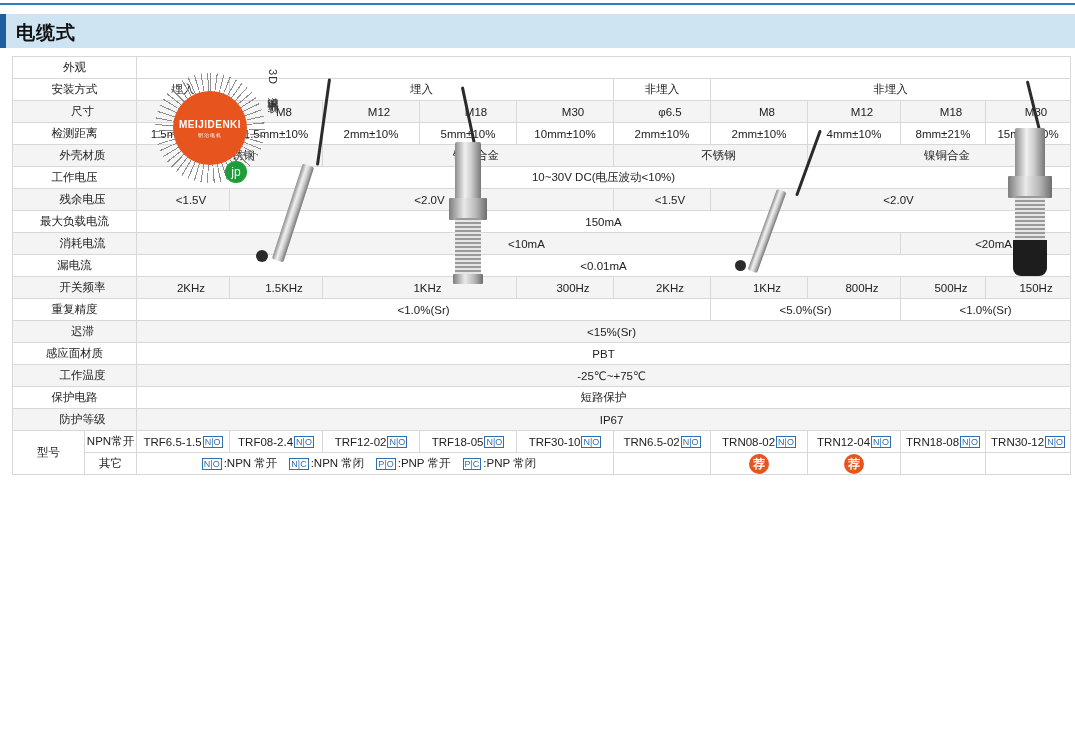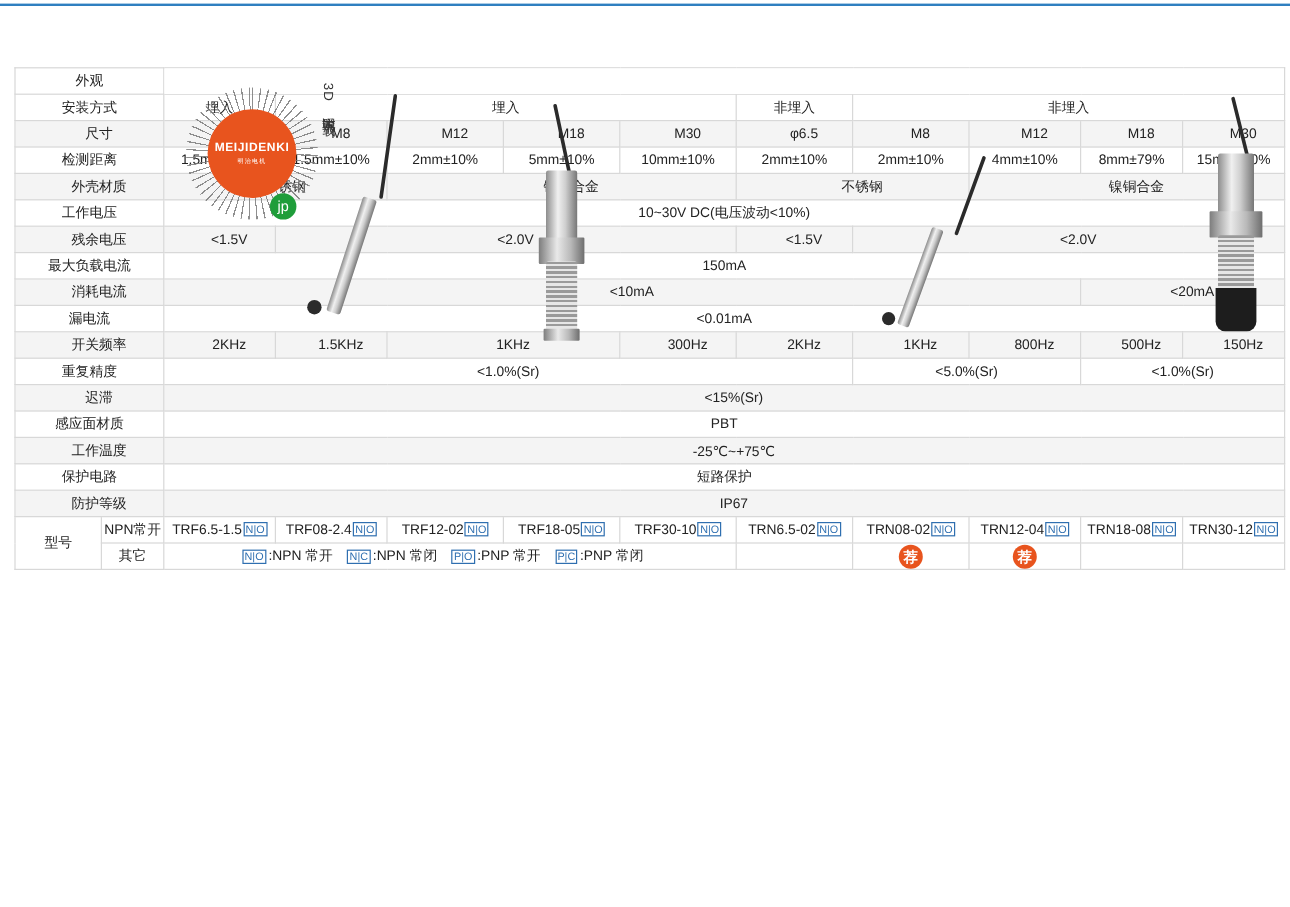--- a/index.html
+++ b/index.html
@@ -159,20 +159,24 @@
     line-height:20px;text-align:center;
   }
 </style>
 </head>
 <body>
 
 <div class="page">
 
   <div class="top-rule"></div>
 
+  <div class="title-band">
+    <div class="bar"></div>
+    <div class="txt">电缆式</div>
+  </div>
 
   <table class="spec">
     <colgroup>
       <col style="width:72px">
       <col style="width:52px">
       <col style="width:93px">
       <col style="width:93px">
       <col style="width:97px">
       <col style="width:97px">
       <col style="width:97px">
@@ -254,21 +258,21 @@
     <tr>
       <td class="rowlabel" colspan="2">检测距离</td>
       <td>1.5mm±10%</td>
       <td>1.5mm±10%</td>
       <td>2mm±10%</td>
       <td>5mm±10%</td>
       <td>10mm±10%</td>
       <td>2mm±10%</td>
       <td>2mm±10%</td>
       <td>4mm±10%</td>
-      <td>8mm±79%</td>
+      <td>8mm±21%</td>
       <td>15mm±10%</td>
     </tr>
 
     <tr class="alt">
       <td class="rowlabel" colspan="2">外壳材质</td>
       <td colspan="2">不锈钢</td>
       <td colspan="3">镍铜合金</td>
       <td colspan="2">不锈钢</td>
       <td colspan="3">镍铜合金</td>
     </tr>

